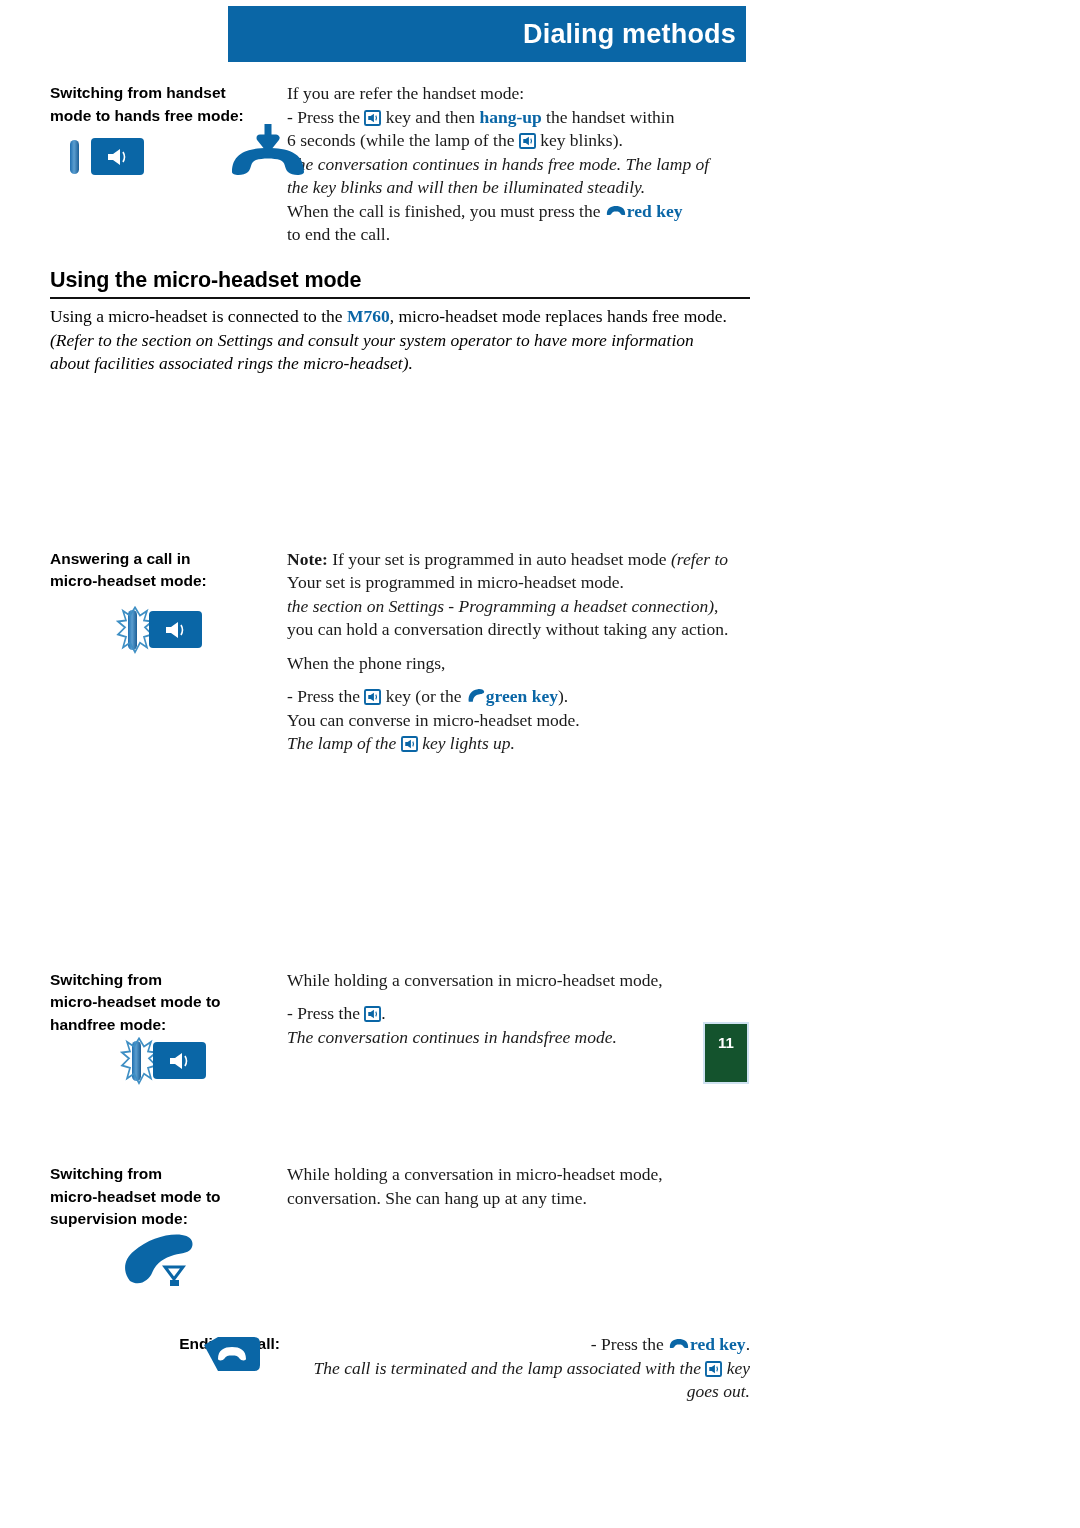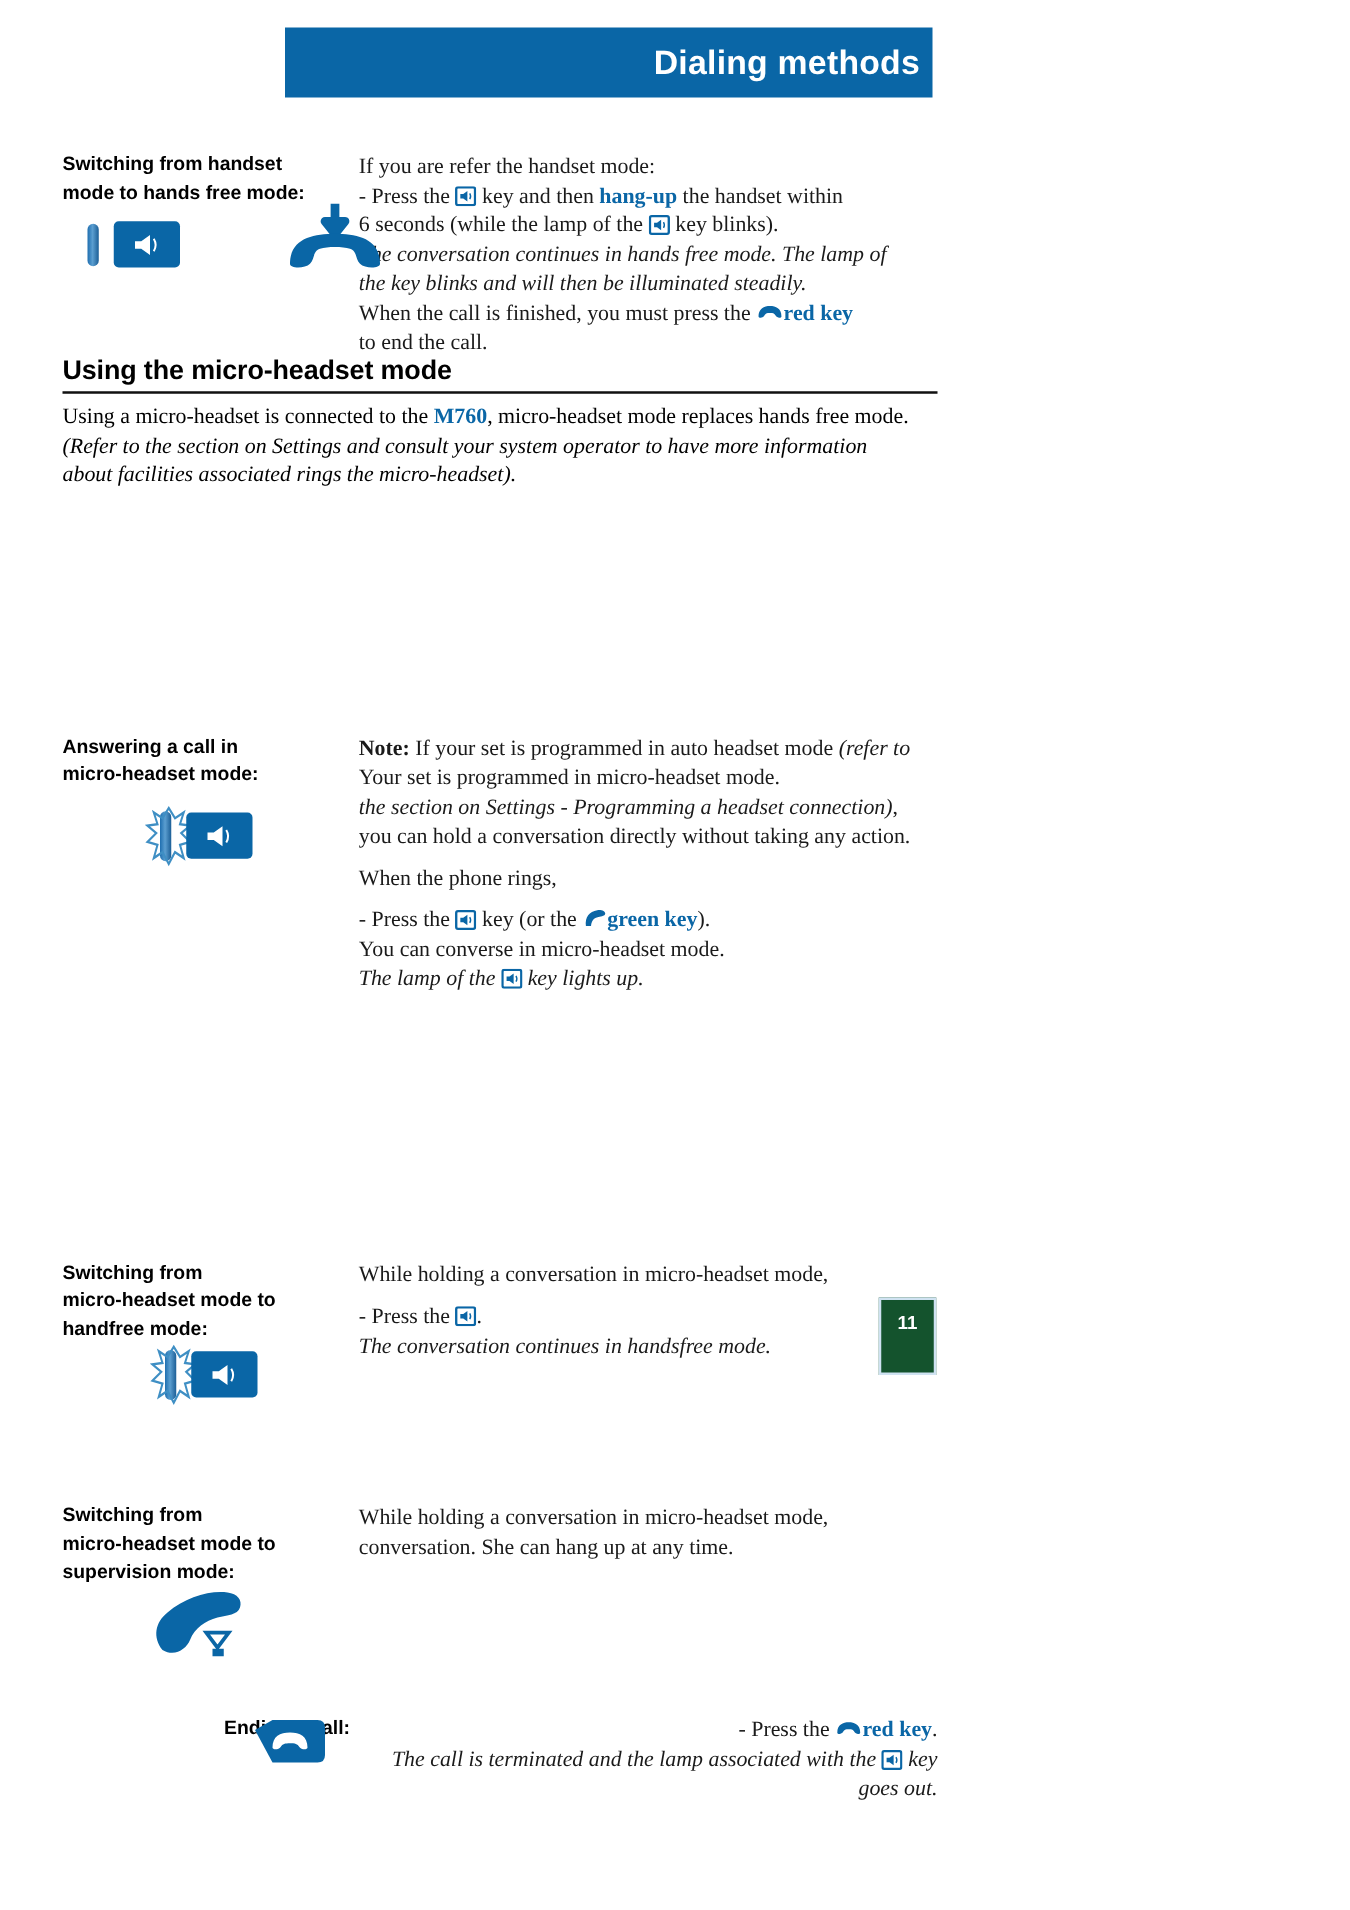--- a/index.html
+++ b/index.html
@@ -34,21 +34,21 @@
     font-size: 27px;
     color: #ffffff;
     letter-spacing: 0.2px;
     padding-right: 10px;
   }
 
   
   .page {
     position: absolute;
     left: 0;
-    top: 16px;
+    top: 0;
     width: 1080px;
     height: 1408px;
   }
 
   .content-col {
     position: absolute;
     left: 50px;
     width: 700px;
   }
 
@@ -152,21 +152,21 @@
 </style>
 </head>
 <body>
 
 <div class="page">
 
   <div class="header-band">
     <span class="header-title">Dialing methods</span>
   </div>
 
-  <div class="content-col block" style="top:82px;margin-top:23px;">
+  <div class="content-col block" style="top:82px;">
 
     <div class="block-label">
       <div>Switching from handset</div>
       <div>mode to hands free mode:</div>
     </div>
 
     <div style="position:absolute;left:20px;top:56px;">
       <span class="hfkey">
         <span class="lampbar"></span>
         <span class="keybox">

